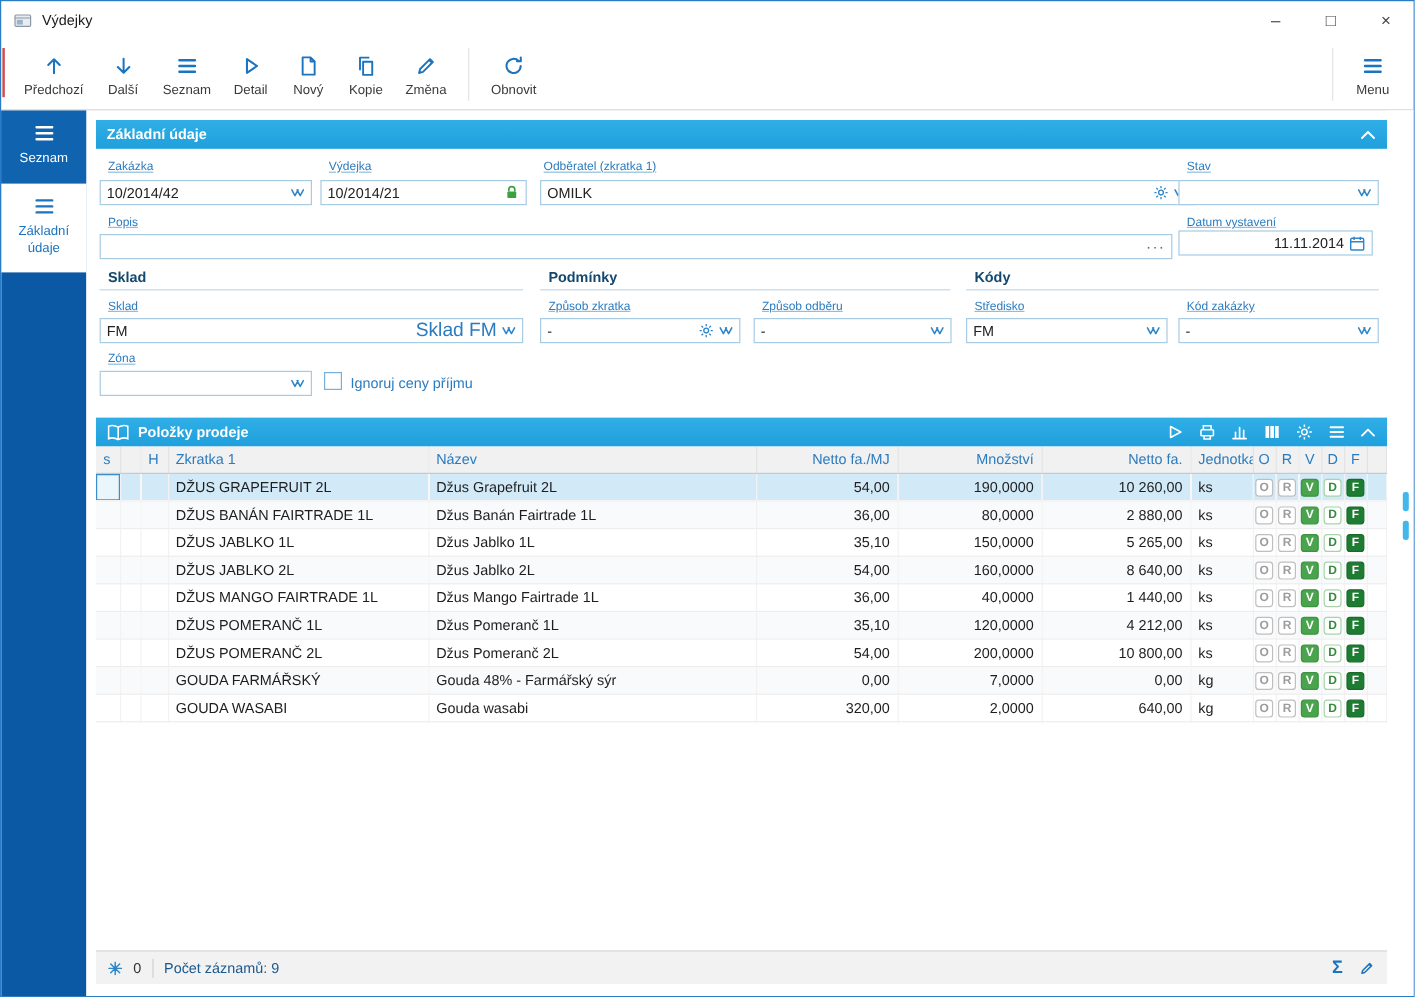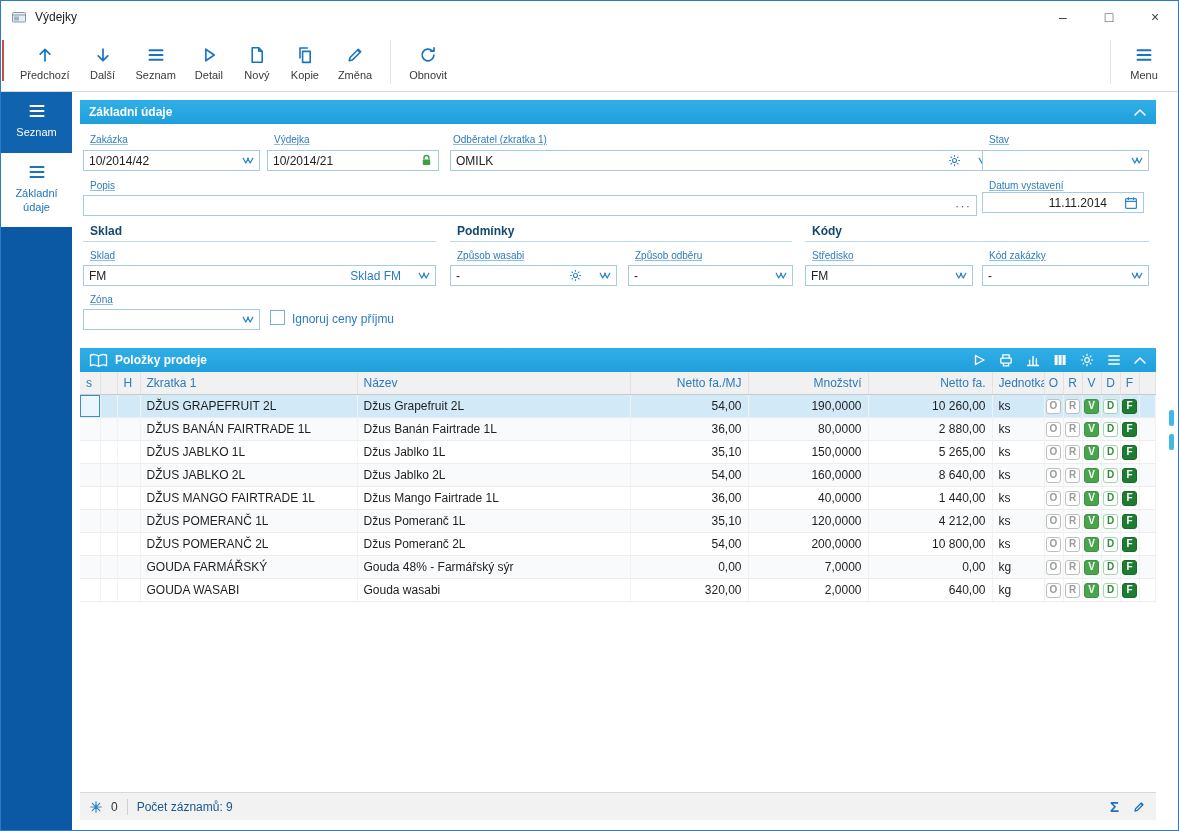--- a/index.html
+++ b/index.html
@@ -35,24 +35,24 @@
 
   
   .sec-hdr { height:24px; flex:0 0 24px; background:linear-gradient(#30aee6,#1fa0dc); display:flex; align-items:center; padding:0 9px; }
   .sec-title { font-size:12px; font-weight:bold; color:#fff; }
   .sec-right { margin-left:auto; display:flex; align-items:center; gap:11px; }
   .hicon { display:flex; align-items:center; }
 
   
   .basic-body { position:relative; height:218px; flex:0 0 218px; }
   .fld-label { position:absolute; font-size:10px; color:#2b7bbf; text-decoration:underline; text-decoration-color:#8fbede; white-space:nowrap; }
-  .field { position:absolute; height:21px; border:1px solid #a6cbe3; background:#fff; display:flex; align-items:center; gap:17px; padding:0 5px; }
+  .field { position:absolute; height:21px; border:1px solid #a6cbe3; background:#fff; display:flex; align-items:center; gap:4px; padding:0 5px; }
   .field input { flex:1; min-width:0; border:0; outline:0; background:transparent; font:12px "Liberation Sans", sans-serif; color:#222; padding:0; }
   .field input.ra { text-align:right; }
-  .link-text { font-size:12px; color:#2b7bbf; white-space:nowrap; }
+  .link-text { font-size:16px; color:#2b7bbf; white-space:nowrap; }
   .more-btn { color:#666; font-size:13px; letter-spacing:1px; line-height:1; }
   .grp-title { position:absolute; font-size:12px; font-weight:bold; color:#14486f; }
   .grp-rule { position:absolute; height:1px; background:#bedaed; }
   .checkbox { position:absolute; width:15px; height:15px; border:1px solid #7aaed6; background:#fff; }
   .cb-label { position:absolute; font-size:12px; color:#2b7bbf; white-space:nowrap; }
 
   
   .items-sec { flex:1; min-height:0; display:flex; flex-direction:column; margin-top:6px; }
   .items-body { flex:1; min-height:0; overflow:hidden; }
   table.grid { border-collapse:collapse; table-layout:fixed; width:100%; }
@@ -301,21 +301,21 @@
               <svg width="12" height="8" viewBox="0 0 12 8" fill="none" stroke="#2e86c8" stroke-width="1.3" stroke-linecap="round" stroke-linejoin="round">
                 <path d="M1.2 1.2 3.8 6l2.6-4.8M5.6 1.2 8.2 6l2.6-4.8"></path>
               </svg>
             </span>
         </div>
         <span class="checkbox" style="left:190px;top:186px"></span>
         <span class="cb-label" style="left:212px;top:188px">Ignoruj ceny příjmu</span>
 
         <span class="grp-title" style="left:377px;top:100px">Podmínky</span>
         <div class="grp-rule" style="left:370px;top:117px;width:342px"></div>
-        <span class="fld-label" style="left:377px;top:126px">Způsob wasabi</span>
+        <span class="fld-label" style="left:377px;top:126px">Způsob zkratka</span>
         <div class="field" style="left:370px;top:141px;width:167px">
           <input value="-" style="">
           <span class="hicon">
               <svg width="13" height="13" viewBox="0 0 13 13">
                 <g stroke="#2e86c8" stroke-width="1.1" fill="none">
                   <circle cx="6.5" cy="6.5" r="2"></circle>
                   <path d="M6.5 1v1.8M6.5 10.2V12M1 6.5h1.8M10.2 6.5H12M2.6 2.6l1.3 1.3M9.1 9.1l1.3 1.3M10.4 2.6 9.1 3.9M3.9 9.1l-1.3 1.3"></path>
                 </g>
               </svg>
             </span>

